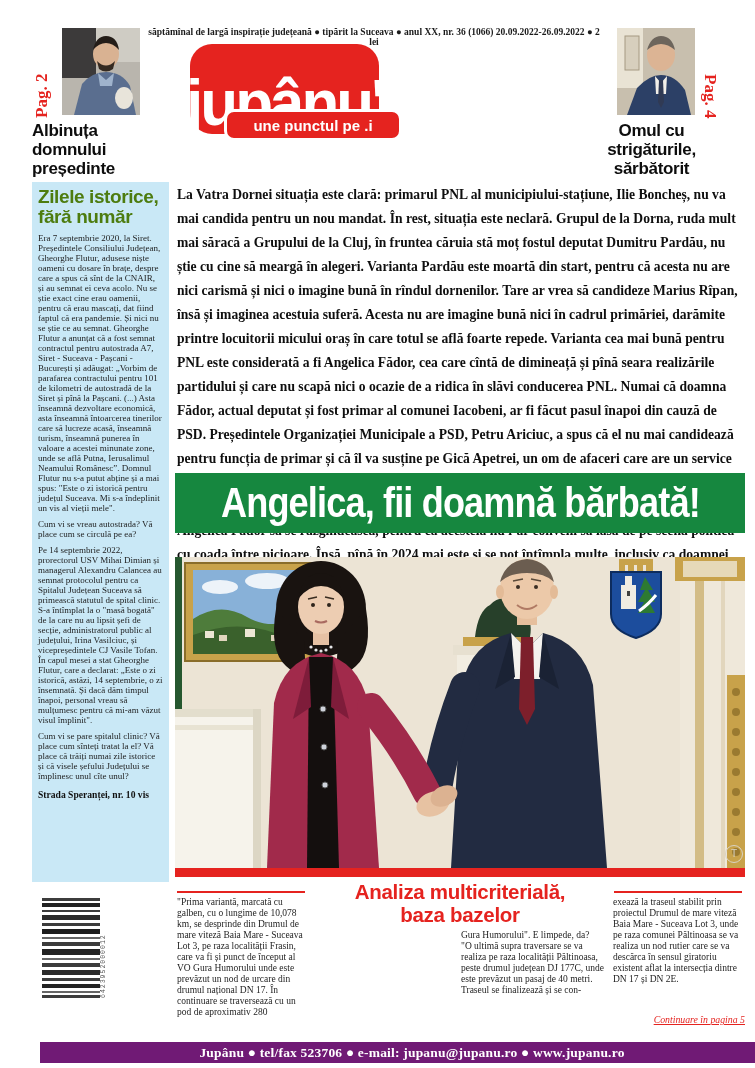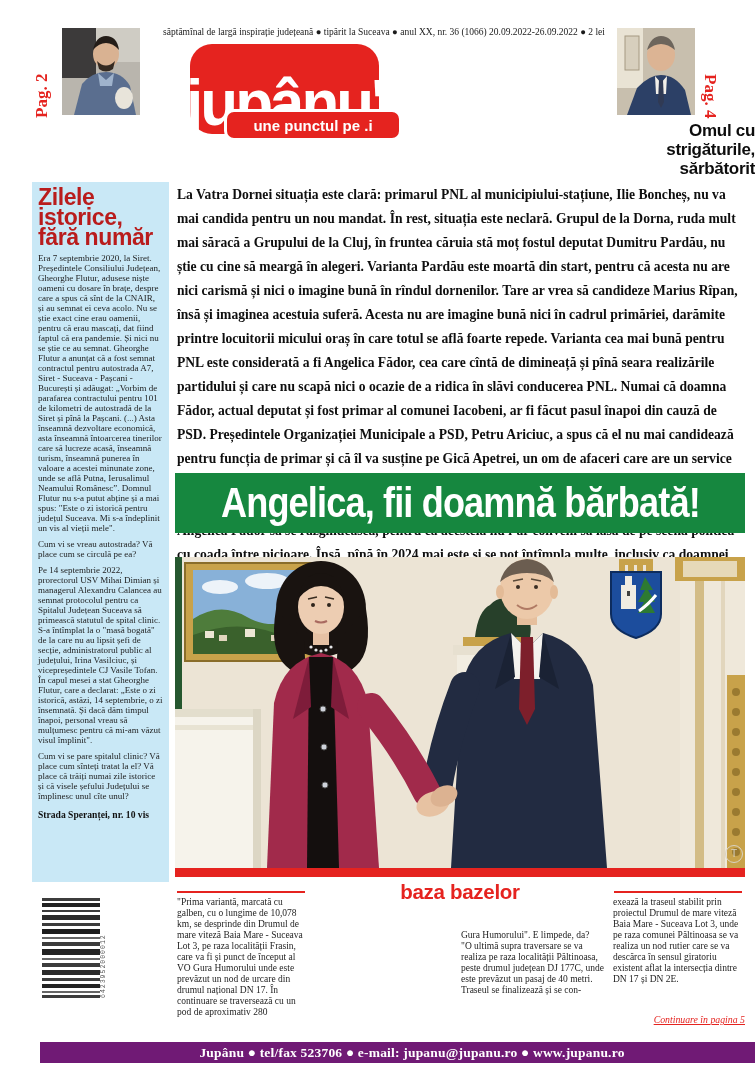--- a/index.html
+++ b/index.html
@@ -5,22 +5,22 @@
   html,body{margin:0;padding:0;background:#888;}
   .page{
     position:relative;width:755px;height:1068px;margin:0 auto;
     background:#fff;overflow:hidden;
     font-family:"Liberation Serif",serif;color:#111;
   }
   .abs{position:absolute;}
   .sans{font-family:"Liberation Sans",sans-serif;}
   
   .info-line{
-    top:27px;left:154px;width:460px;text-align:center;
-    font-size:9.5px;font-weight:normal;color:#1a1a1a;letter-spacing:0;
+    top:27px;left:144px;width:460px;text-align:center;
+    font-size:9.5px;font-weight:bold;color:#1a1a1a;letter-spacing:0;
   }
   .logo-box{
     top:44px;left:190px;width:189px;height:90px;background:#e5231f;
     border-radius:22px;display:flex;align-items:flex-end;justify-content:center;
   }
   .logo-text{
     font-family:"Liberation Sans",sans-serif;font-weight:bold;color:#fff;
     font-size:62px;letter-spacing:-3px;line-height:1;
     transform:scaleY(1.05);margin-top:-12px;
   }
@@ -38,29 +38,29 @@
   .pag-left{top:52px;left:30px;writing-mode:vertical-rl;transform:rotate(180deg);}
   .pag-right{top:52px;left:698px;writing-mode:vertical-rl;}
   .teaser-photo{width:78px;height:87px;display:block;}
   .tp-left{top:28px;left:62px;}
   .tp-right{top:28px;left:617px;}
   .teaser-title{
     font-family:"Liberation Sans",sans-serif;font-weight:bold;font-size:17px;line-height:19px;
     color:#0d0d0d;letter-spacing:-0.3px;
   }
   .tt-left{top:121px;left:32px;width:135px;text-align:left;}
-  .tt-right{top:121px;left:604px;width:151px;text-align:right;}
+  .tt-right{top:121px;left:576px;width:151px;text-align:center;}
   
   .sidebar{
     top:182px;left:32px;width:137px;height:700px;background:#c9e8f6;
     box-sizing:border-box;padding:5px 6px;
   }
   .sidebar-title{
-    color:#b91c1c;font-family:"Liberation Sans",sans-serif;font-weight:bold;
-    font-size:23px;line-height:20px;letter-spacing:-0.4px;margin:0 0 6px 0;
+    color:#4d7c0f;font-family:"Liberation Sans",sans-serif;font-weight:bold;
+    font-size:19px;line-height:20px;letter-spacing:-0.4px;margin:0 0 6px 0;
   }
   .sidebar p{margin:6px 0 4px 0;font-size:9px;line-height:10px;color:#1d1d1d;}
   .sidebar .sig{font-weight:bold;font-size:9.6px;margin-top:8px;}
   
   .lead-body{
     top:183px;left:177px;width:568px;height:312px;
     font-weight:bold;font-size:13.6px;line-height:24px;color:#0f0f0f;
     text-align:left;
   }
   
@@ -130,20 +130,21 @@
     <rect width="78" height="87" fill="#b9b5ad"></rect>
     <rect width="34" height="50" fill="#3c3a3a"></rect>
     <rect x="34" y="0" width="44" height="34" fill="#cfccc4"></rect>
     <ellipse cx="44" cy="26" rx="13" ry="15" fill="#d9b292"></ellipse>
     <path d="M31,22 q3,-14 13,-14 q11,0 13,14 q-6,-7 -13,-7 q-7,0 -13,7 Z" fill="#241d18"></path>
     <path d="M35,33 q9,9 18,0 l-2,8 q-7,5 -14,0 Z" fill="#352a21"></path>
     <path d="M12,87 L20,56 Q30,44 44,44 Q60,44 68,58 L74,87 Z" fill="#5a6e8f"></path>
     <path d="M36,45 L44,52 L52,45 L50,58 L38,58 Z" fill="#9fb3cc"></path>
     <ellipse cx="62" cy="70" rx="9" ry="11" fill="#e8e4da"></ellipse>
   </svg>
+  <div class="abs teaser-title tt-left">Albinuța domnului președinte</div>
 
   <svg class="abs teaser-photo tp-right" viewBox="0 0 78 87">
     <rect width="78" height="87" fill="#c8bfae"></rect>
     <rect x="0" y="0" width="26" height="60" fill="#e9e3d4"></rect>
     <rect x="8" y="8" width="14" height="34" fill="#d7cfbd" stroke="#a69a82"></rect>
     <ellipse cx="44" cy="27" rx="14" ry="16" fill="#dcb494"></ellipse>
     <path d="M30,22 q4,-14 14,-14 q11,0 14,14 q-7,-6 -14,-6 q-7,0 -14,6 Z" fill="#6d655c"></path>
     <path d="M10,87 L20,60 Q32,47 44,47 Q58,47 68,62 L74,87 Z" fill="#2c4066"></path>
     <path d="M38,48 L44,55 L50,48 L49,66 L39,66 Z" fill="#f2efe8"></path>
     <path d="M42,52 L46,52 L47,74 L44,80 L41,74 Z" fill="#303a54"></path>
@@ -306,20 +307,21 @@
       <rect x="0" y="93" width="58" height="2" fill="#666"></rect>
         <rect x="0" y="97" width="58" height="3"></rect>
     </g>
   </svg>
   <div class="abs barcode-digits">6423952000012</div>
 
   <div class="abs rule rule-left"></div>
   <div class="abs rule rule-right"></div>
 
   <div class="abs bhead">
+    <div>Analiza multicriterială,</div>
     <div>baza bazelor</div>
   </div>
 
   <div class="abs bcol bcol1">"Prima variantă, marcată cu galben, cu o lungime de 10,078 km, se desprinde din Drumul de mare viteză Baia Mare - Suceava Lot 3, pe raza localității Frasin, care va fi și punct de început al VO Gura Humorului unde este prevăzut un nod de urcare din drumul național DN 17. În continuare se traversează cu un pod de aproximativ 280</div>
   <div class="abs bcol bcol3">Gura Humorului". E limpede, da?
 "O ultimă supra traversare se va realiza pe raza localității Păltinoasa, peste drumul județean DJ 177C, unde este prevăzut un pasaj de 40 metri. Traseul se finalizează și se con-</div>
   <div class="abs bcol bcol4">exează la traseul stabilit prin proiectul Drumul de mare viteză Baia Mare - Suceava Lot 3, unde pe raza comunei Păltinoasa se va realiza un nod rutier care se va descărca în sensul giratoriu existent aflat la intersecția dintre DN 17 și DN 2E.</div>
 
   <div class="abs continuation">Continuare în pagina 5</div>
 

